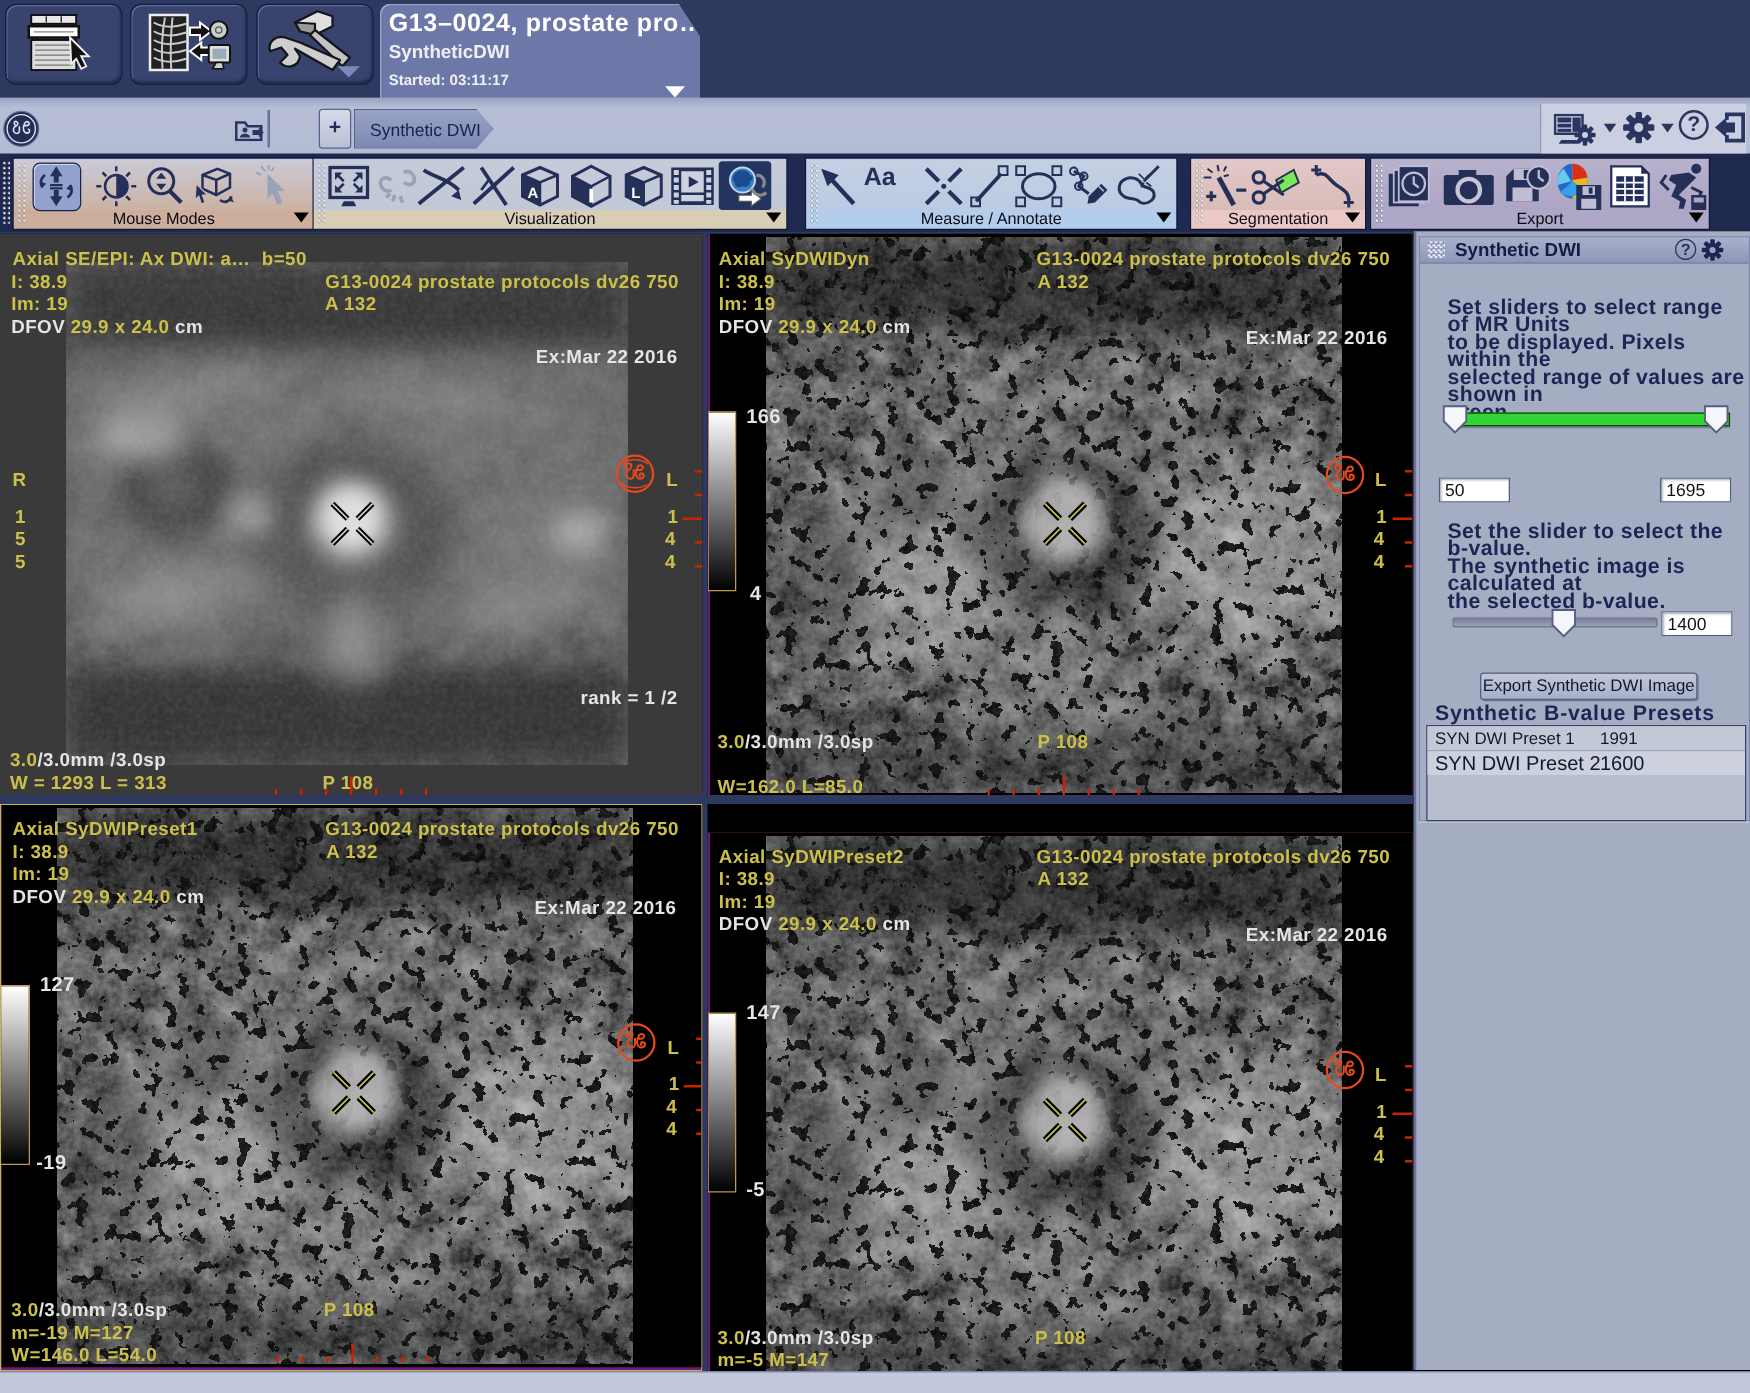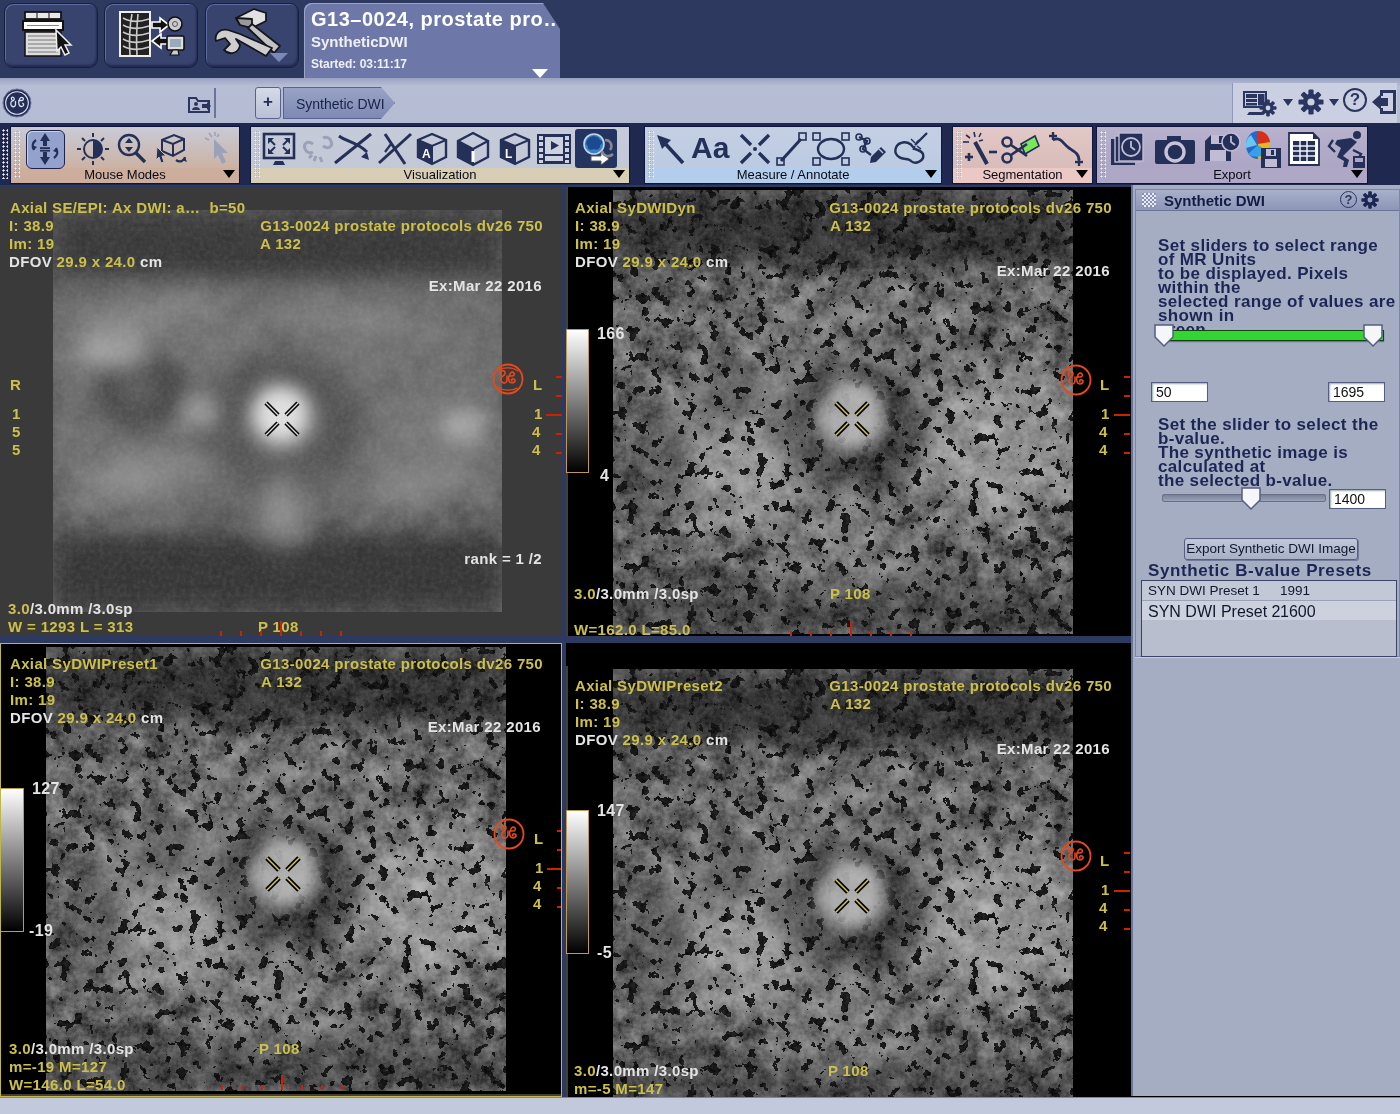--- a/index.html
+++ b/index.html
@@ -20,21 +20,21 @@
 #apptab{position:absolute;left:283px;top:9px;width:112px;height:32px;background:linear-gradient(#99a3c6,#7e89b4);border:1px solid #59628c;clip-path:polygon(0 0,98px 0,112px 16px,98px 32px,0 32px);color:#1a2248;font-size:14px;line-height:32px;padding-left:12px;box-sizing:border-box;}
 #rpanel2{position:absolute;left:1232px;top:5px;width:164px;height:40px;background:#cad0e2;border-left:1px solid #8f97b8;}
 
 #toolbar{left:0;top:123px;width:1400px;height:62px;background:#1f2950;}
 .grp{position:absolute;top:3px;height:56px;border:1px solid #10163a;box-shadow:inset 1px 1px 0 rgba(255,255,255,.55), inset -1px -1px 0 rgba(0,0,20,.35);}
 .grp .icons{position:absolute;left:0;top:0;right:0;height:41px;}
 .grp .lbl{position:absolute;left:0;bottom:0;right:0;height:15px;font-size:13px;color:#0a0a14;text-align:center;line-height:14px;}
 .grp .lbl .tri{position:absolute;right:4px;top:2px;width:0;height:0;border-left:6px solid transparent;border-right:6px solid transparent;border-top:8px solid #000;}
 .grip{position:absolute;width:6px;background-image:radial-gradient(circle at 1.5px 1.5px,#f0f2f8 0.9px,rgba(0,0,20,.28) 1.3px,transparent 1.5px);background-size:4px 4px;}
 
-.vp{position:absolute;background:#404040;overflow:hidden;}
+.vp{position:absolute;background:#701a75;overflow:hidden;}
 .vp .ol{position:absolute;left:0;top:0;right:0;bottom:0;font-weight:bold;font-size:15px;letter-spacing:.35px;}
 .y{color:#ccc04b;} .w{color:#e4e4e4;}
 .ol div{position:absolute;white-space:nowrap;}
 
 #panel{left:1131px;top:185px;width:269px;height:911px;background:#a4adc2;border-left:2px solid #6a7398;}
 #pbox{position:absolute;left:2px;top:4px;width:263px;height:466px;border:1px solid #7d86a8;box-shadow:0 1px 0 #c8cede;}
 #phead{position:absolute;left:0;top:0;right:0;height:20px;background:linear-gradient(#a8b0ca,#8d96b8);border-bottom:1px solid #6a7398;}
 #pbody{position:absolute;left:0;top:21px;right:0;bottom:0;background:#a4adc2;}
 .ptext{color:#1c2654;font-weight:bold;font-size:17px;letter-spacing:.35px;line-height:14px;}
 .pinput{position:absolute;background:#fff;border:1px solid #555e80;box-shadow:inset 1px 1px 2px #9aa;color:#111;font-size:14px;padding:1px 4px;box-sizing:border-box;height:20px;}
@@ -224,21 +224,21 @@
     <div style="position:absolute;left:110px;top:5px;width:24px;height:24px;border:2.5px solid #2a3560;border-radius:50%;box-sizing:border-box;color:#2a3560;font-size:17px;font-weight:bold;text-align:center;line-height:19px;">?</div>
     <svg style="position:absolute;left:138px;top:6px" width="26" height="26" viewBox="0 0 26 26">
       <path d="M9 1 L25 1 L25 25 L9 25 L9 19 L12 19 L12 22 L22 22 L22 4 L12 4 L12 7 L9 7 Z" fill="#2a3560"></path>
       <path d="M10 9 L10 5 L1 13 L10 21 L10 17 L17 17 L17 9 Z" fill="#2a3560"></path>
     </svg>
   </div>
 </div>
 <div id="toolbar" class="abs">
   <div class="grip" style="left:2px;top:6px;height:50px;"></div>
 
-  <div class="grp" style="left:10px;width:228px;">
+  <div class="grp" style="left:10px;width:228px;padding-left:12px;">
     <div class="icons" style="background:linear-gradient(#cacad6,#cbb2a3);"></div>
     <div class="lbl" style="background:#cdae9c;">Mouse Modes<span class="tri"></span></div>
     <div class="grip" style="left:3px;top:4px;height:48px;"></div>
     <div style="position:absolute;left:15px;top:3px;width:37px;height:37px;background:#93a2cc;border:1px solid #1c244a;border-radius:6px;box-shadow:inset 1px 1px 0 #c6d0ec;"></div>
     <svg style="position:absolute;left:17px;top:5px" width="34" height="34" viewBox="0 0 34 34">
       <g fill="#243058">
           <path d="M17 1 L22 9 L19 9 L19 14 L15 14 L15 9 L12 9 Z"></path>
           <path d="M17 33 L12 25 L15 25 L15 20 L19 20 L19 25 L22 25 Z"></path>
       <rect x="12" y="15.2" width="10" height="1.8"></rect>
           <rect x="12" y="17.8" width="10" height="1.8"></rect>
@@ -382,21 +382,21 @@
   </div>
 
   <div class="grp" style="left:644px;width:296px;">
     <div class="icons" style="background:linear-gradient(#c4cfe2,#bccbe2);"></div>
     <div class="lbl" style="background:#b3cdec;">Measure / Annotate<span class="tri"></span></div>
     <div class="grip" style="left:3px;top:4px;height:48px;"></div>
     <svg style="position:absolute;left:8px;top:4px" width="36" height="36" viewBox="0 0 36 36">
       <line x1="8" y1="8" x2="30" y2="32" stroke="#243058" stroke-width="3.6"></line>
       <path d="M4 4 L18 9 L9 18 Z" fill="#243058"></path>
     </svg>
-    <div style="position:absolute;left:46px;top:4px;color:#243058;font-size:30px;font-weight:bold;font-family:'Liberation Sans';">Aa</div>
+    <div style="position:absolute;left:46px;top:4px;color:#243058;font-size:20px;font-weight:bold;font-family:'Liberation Sans';">Aa</div>
     <svg style="position:absolute;left:92px;top:4px" width="36" height="36" viewBox="0 0 36 36">
       <g stroke="#243058" stroke-width="3.4">
           <line x1="4" y1="4" x2="14" y2="14"></line>
           <line x1="22" y1="22" x2="32" y2="32"></line>
           <line x1="32" y1="4" x2="22" y2="14"></line>
           <line x1="14" y1="22" x2="4" y2="32"></line>
         </g>
       <circle cx="18" cy="18" r="2" fill="#243058"></circle>
     </svg>
     <svg style="position:absolute;left:130px;top:4px" width="34" height="36" viewBox="0 0 34 36">

